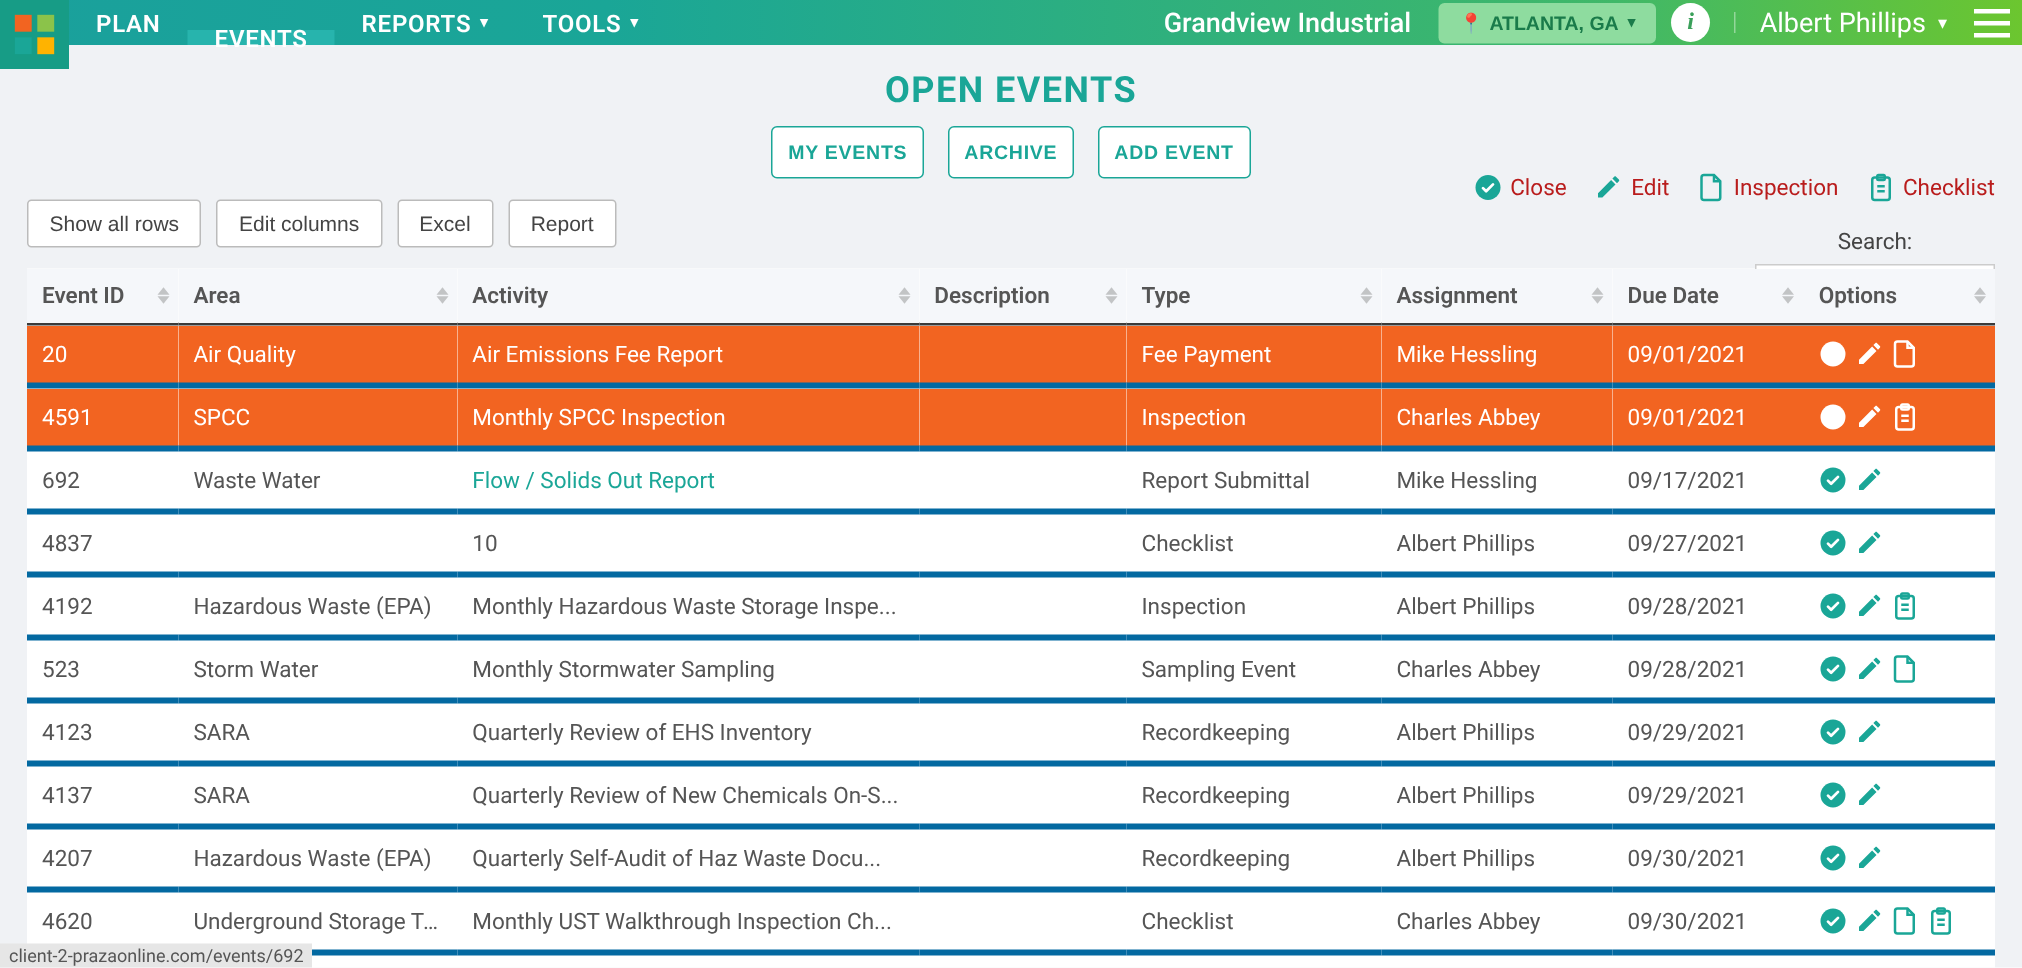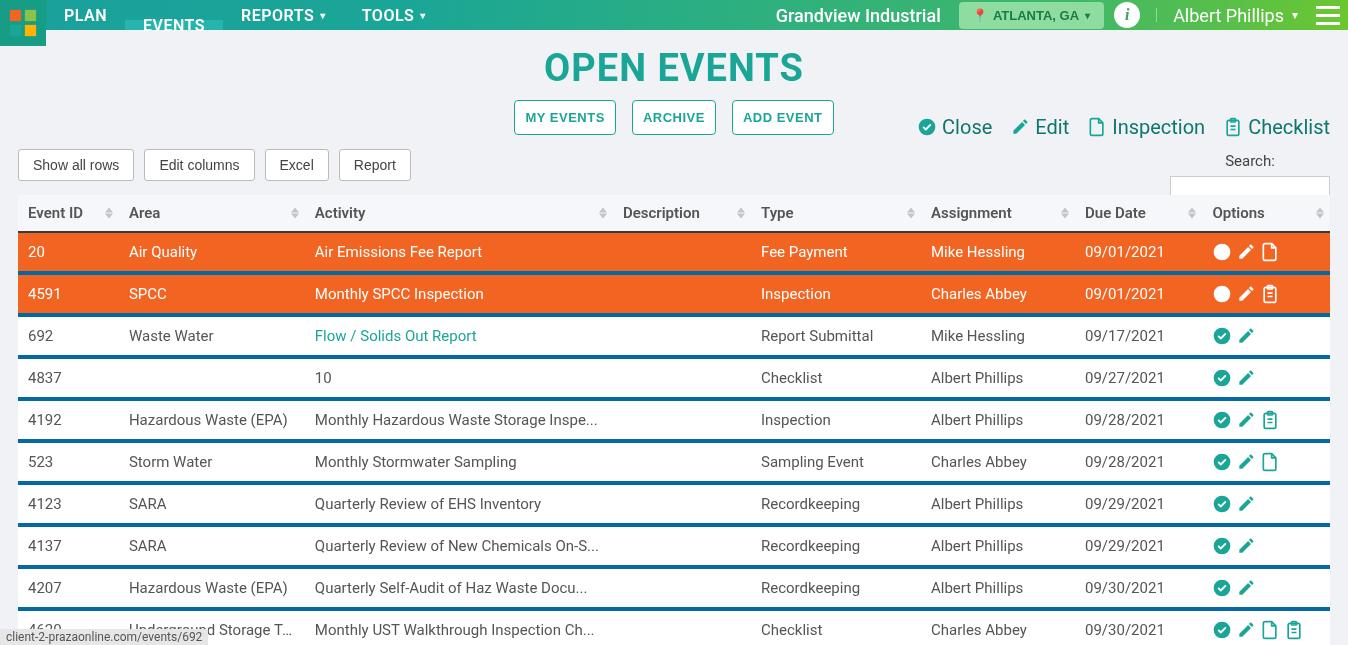--- a/index.html
+++ b/index.html
@@ -104,21 +104,21 @@
   .hamburger span {
     width: 24px;
     height: 3px;
     background: #fff;
   }
   
   
   .page-title {
     text-align: center;
     color: #1aa697;
-    font-size: 38px;
+    font-size: 24px;
     font-weight: 700;
     letter-spacing: 1px;
     margin-top: 16px;
   }
   
   
   .subtabs {
     display: flex;
     justify-content: center;
     gap: 16px;
@@ -137,22 +137,22 @@
   }
   
   
   .legend {
     position: absolute;
     right: 18px;
     top: 115px;
     display: flex;
     gap: 18px;
     align-items: center;
-    font-size: 20px;
-    color: #0f766e;
+    font-size: 15px;
+    color: #b91c1c;
   }
   .legend-item {
     display: flex;
     align-items: center;
     gap: 5px;
     cursor: default;
   }
   .legend-item svg { width: 20px; height: 20px; }
   
   

